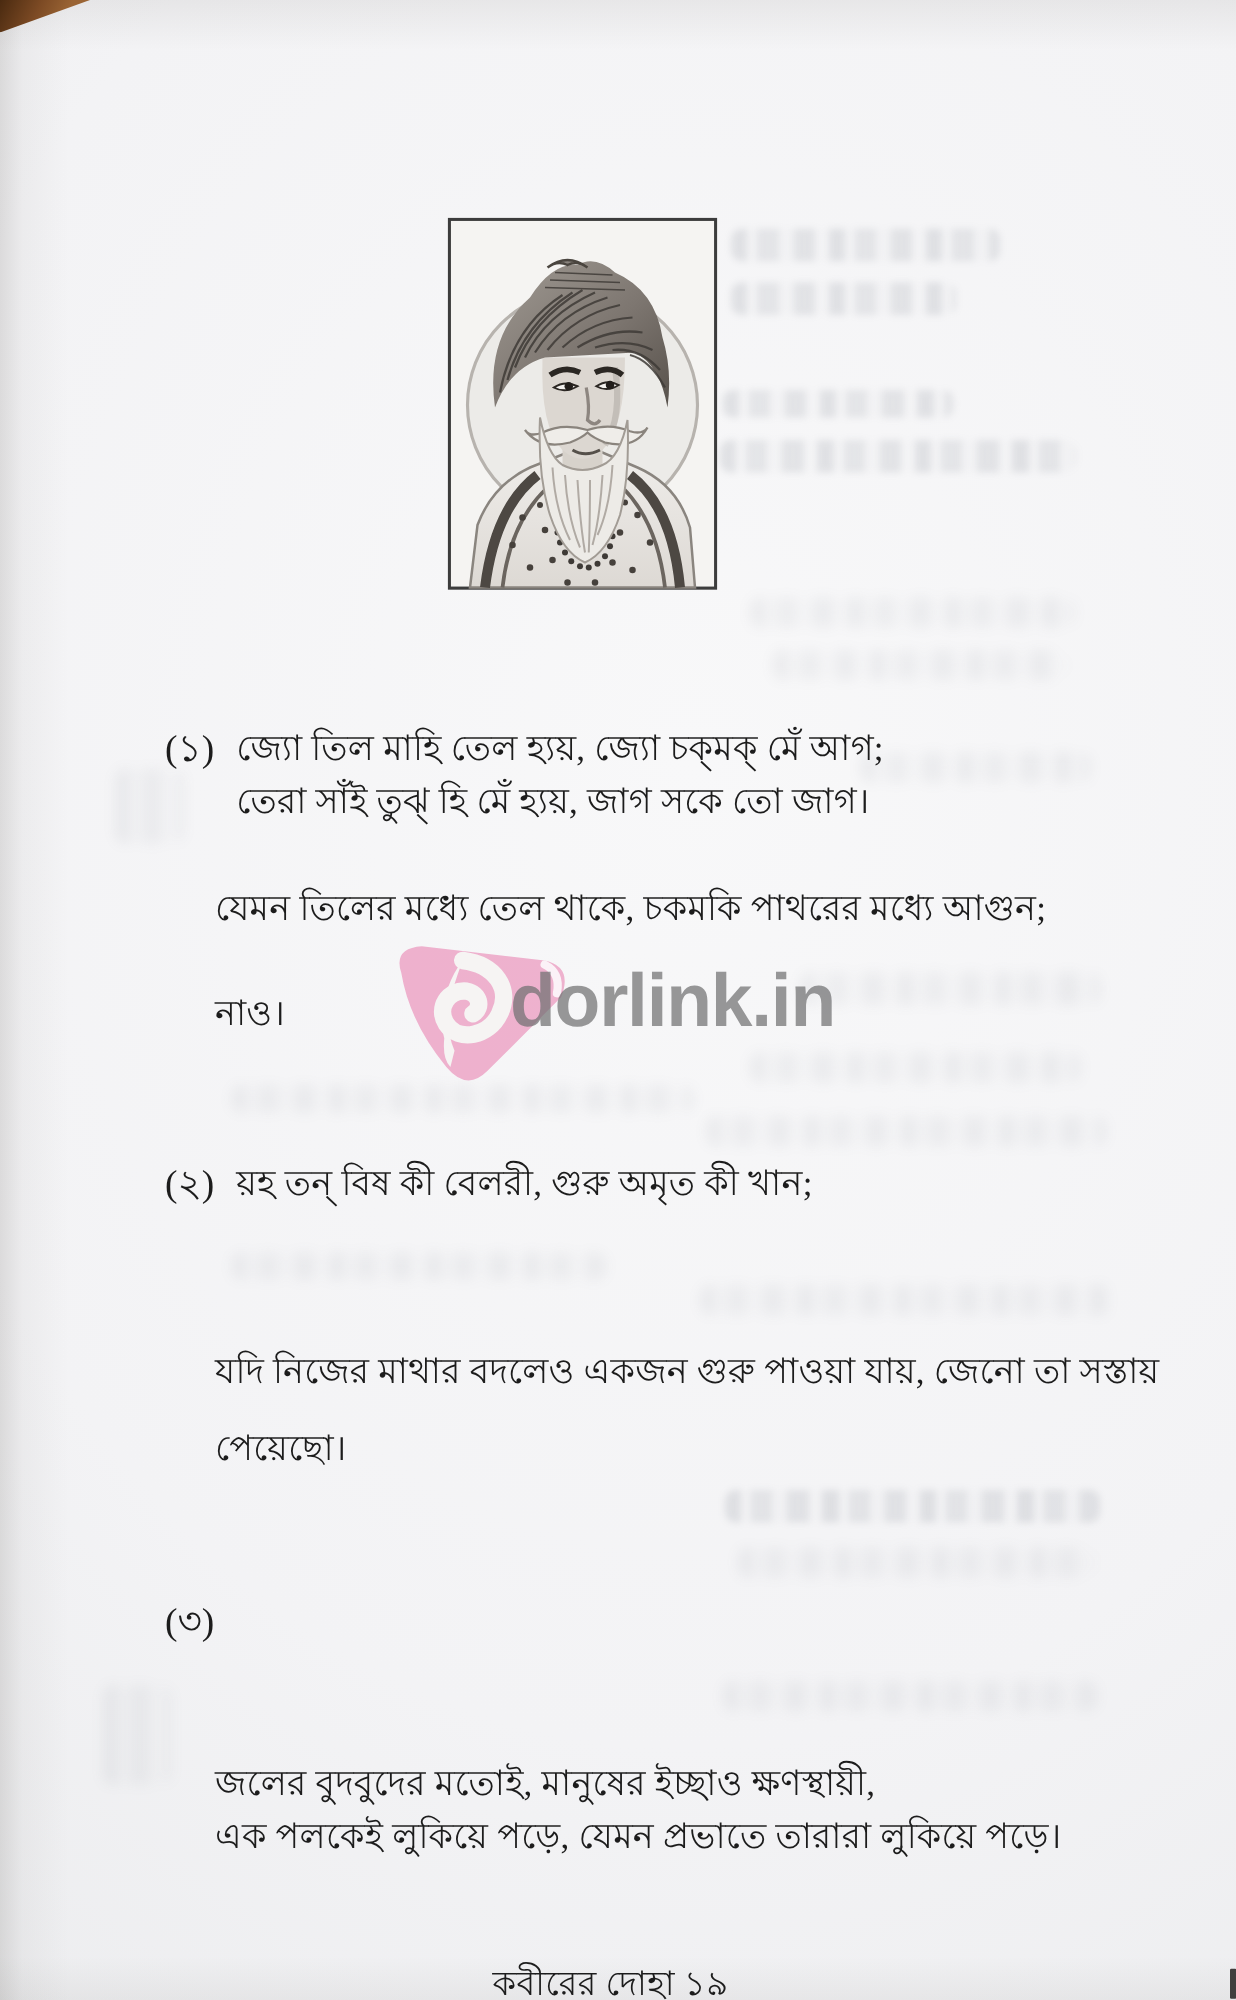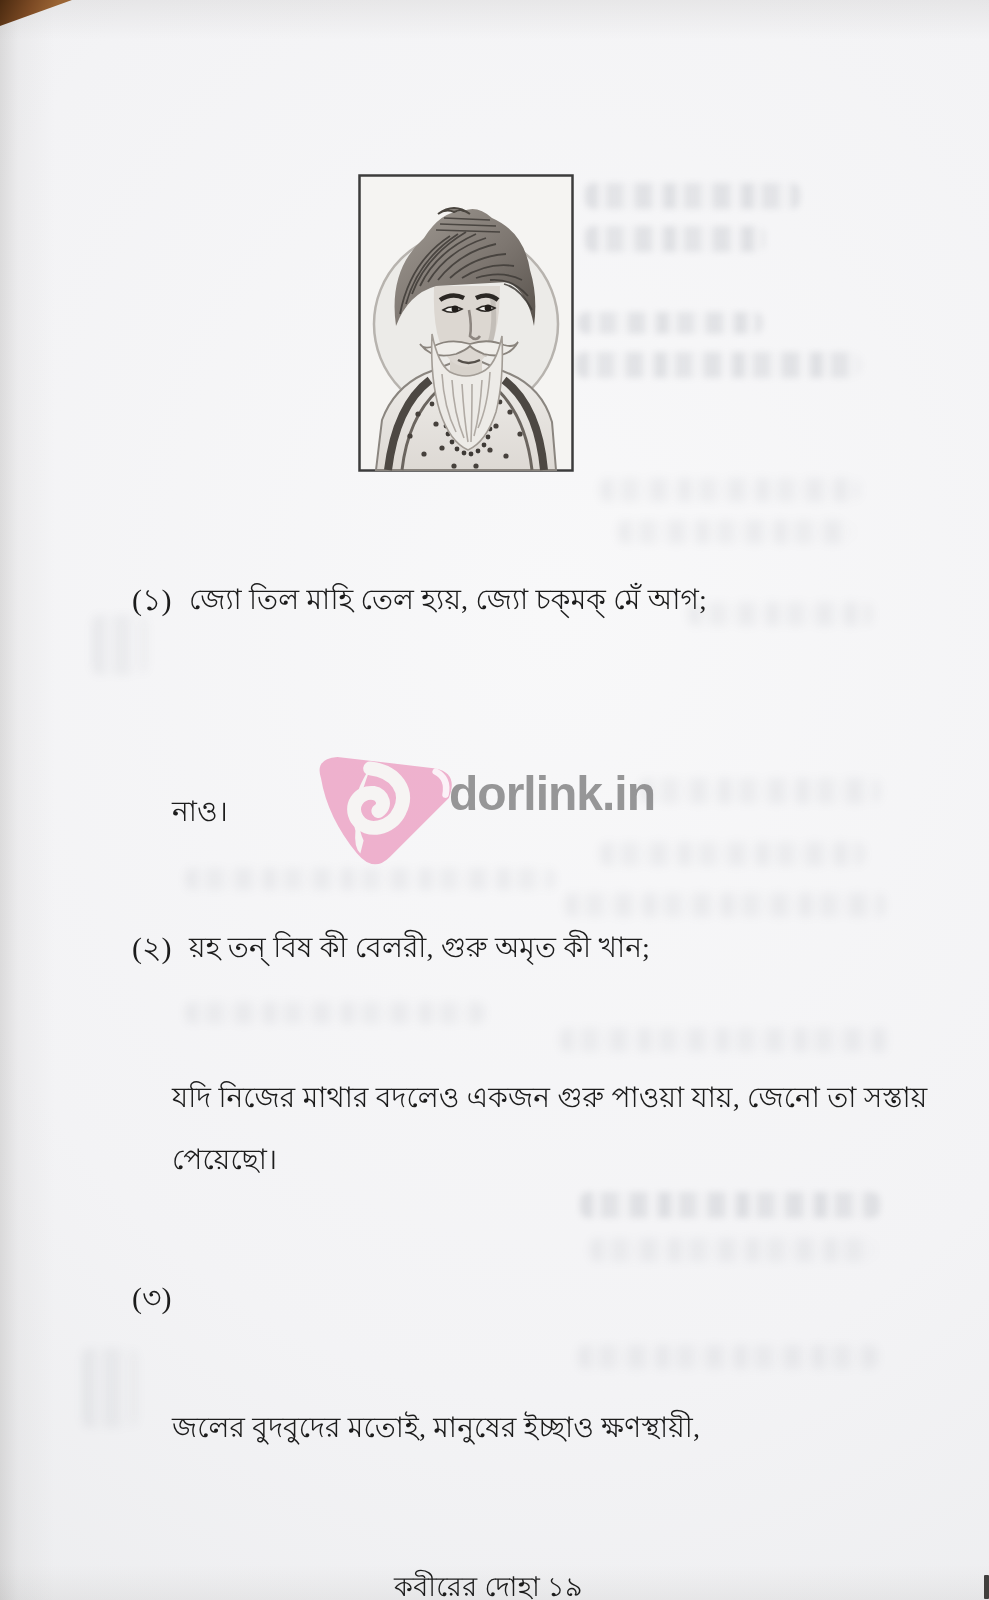--- a/index.html
+++ b/index.html
@@ -36,23 +36,22 @@
   .txt{
     position:absolute;color:#1c1c1c;font-size:28px;line-height:44px;
     white-space:nowrap;letter-spacing:.2px;
   }
   .verse-num{position:absolute;color:#1c1c1c;font-size:30px;line-height:44px;}
   .portrait{position:absolute;left:358px;top:174px;width:216px;height:298px;}
   .watermark-logo{position:absolute;left:297px;top:752px;width:166px;height:118px;opacity:.82;}
   .watermark-text{
     position:absolute;left:408px;top:766px;
     font-family:"Liberation Sans",sans-serif;
-    font-size:48px;font-weight:600;letter-spacing:-1px;
+    font-size:60px;font-weight:600;letter-spacing:-1px;
     color:rgba(112,112,114,.72);
-    margin-left:41px;
   }
   .footer{
     position:absolute;left:394px;top:1538px;
     font-size:27px;color:#1c1c1c;letter-spacing:.3px;white-space:nowrap;margin-top:28px;
   }
 </style>
 </head>
 <body>
 
 <div class="page">
@@ -169,40 +168,43 @@
       <path d="M104 210 Q106 244 110 268"></path>
       <path d="M114 210 Q114 244 113 268"></path>
       <path d="M124 206 Q122 240 116 262"></path>
       <path d="M132 198 Q130 232 120 254"></path>
     </g>
     <path d="M100 186 Q110 192 122 186" fill="none" stroke="#55504a" stroke-width="2.4"></path>
   </svg>
 
   <div class="verse-num" style="left:132px;top:578px">(১)</div>
   <div class="txt" style="left:189px;top:578px">জ্যো তিল মাহি তেল হ্যয়, জ্যো চক্‌মক্ মেঁ আগ;</div>
-
+  <div class="txt" style="left:189px;top:620px">তেরা সাঁই তুঝ্ হি মেঁ হ্যয়, জাগ সকে তো জাগ।</div>
+
+  <div class="txt" style="left:172px;top:706px">যেমন তিলের মধ্যে তেল থাকে, চকমকি পাথরের মধ্যে আগুন;</div>
   <div class="txt" style="left:172px;top:790px">নাও।</div>
 
   <svg class="watermark-logo" viewBox="0 0 100 72">
     <path d="M14 16 Q10 4 24 3 L84 10 Q98 13 92 28 L56 64 Q46 74 36 62 Q18 40 14 16 Z" fill="#eda3c5"></path>
     <path d="M84 12 Q92 16 90 26" fill="none" stroke="#ffffff" stroke-width="4" stroke-linecap="round" opacity=".85"></path>
     <path d="M44 10 C60 12 68 24 62 36 C57 47 42 50 36 41 C31 33 37 24 46 25 C52 26 54 33 49 36" fill="none" stroke="#f6f4f3" stroke-width="8.5" stroke-linecap="round"></path>
     <path d="M44 10 C38 26 34 40 40 54 L38 62 Q34 58 35 48 C32 36 36 20 44 10 Z" fill="#f6f4f3"></path>
   </svg>
   <div class="watermark-text">dorlink.in</div>
 
   <div class="verse-num" style="left:132px;top:926px">(২)</div>
   <div class="txt" style="left:189px;top:926px">য়হ তন্ বিষ কী বেলরী, গুরু অমৃত কী খান;</div>
 
   <div class="txt" style="left:172px;top:1076px">যদি নিজের মাথার বদলেও একজন গুরু পাওয়া যায়, জেনো তা সস্তায়</div>
   <div class="txt" style="left:172px;top:1138px">পেয়েছো।</div>
 
   <div class="verse-num" style="left:132px;top:1276px">(৩)</div>
 
   <div class="txt" style="left:172px;top:1406px">জলের বুদবুদের মতোই, মানুষের ইচ্ছাও ক্ষণস্থায়ী,</div>
+  <div class="txt" style="left:172px;top:1448px">এক পলকেই লুকিয়ে পড়ে, যেমন প্রভাতে তারারা লুকিয়ে পড়ে।</div>
 
   <div class="footer">
     <span>কবীরের দোহা</span>
     <span> </span>
     <span>১৯</span>
   </div>
 
 </div>
 
 </body></html>

